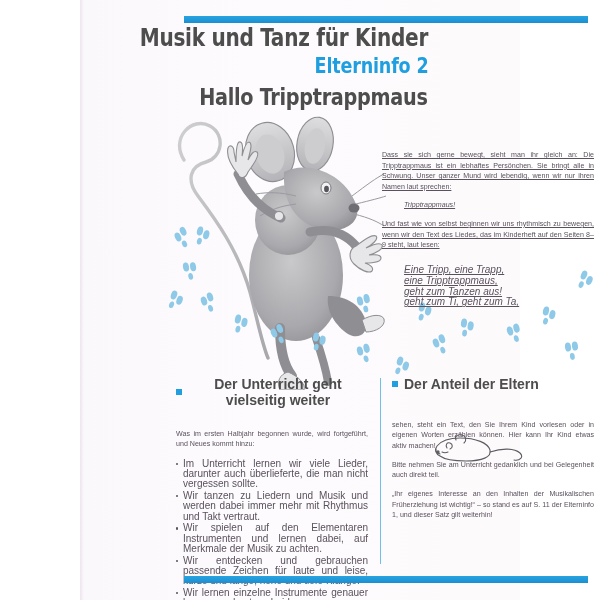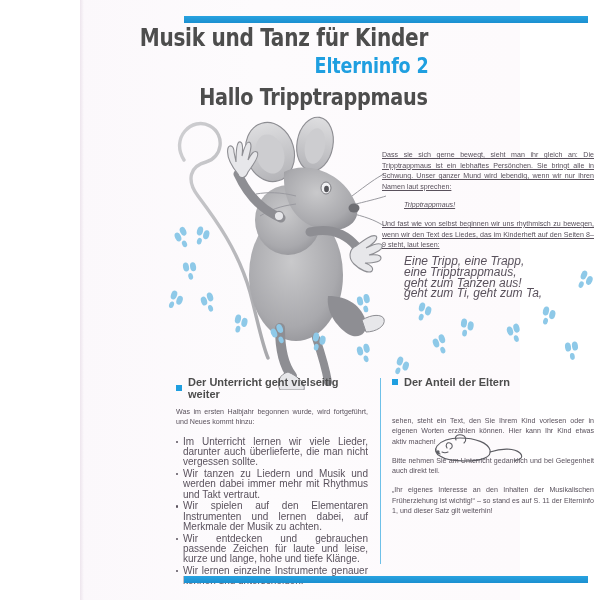--- a/index.html
+++ b/index.html
@@ -42,33 +42,33 @@
     font-weight:bold;font-size:23px;letter-spacing:-.3px;
     color:#4d4d4d;white-space:nowrap;transform:scaleX(.93);transform-origin:right center;
   }
   .intro{
     position:absolute;left:302px;top:150px;width:212px;
     font-size:7.1px;line-height:10.6px;color:#59515c;text-align:justify;text-decoration:underline;
   }
   .intro p{margin:0 0 8px 0;}
   .intro .ital{font-style:italic;margin-left:22px;}
   .verse{
-    position:absolute;left:324px;top:256px;width:190px;
-    font-size:12px;line-height:10.8px;color:#59515c;font-style:italic;
+    position:absolute;left:324px;top:265px;width:190px;
+    font-size:10px;line-height:10.8px;color:#59515c;font-style:italic;text-decoration:underline;
   }
   .verse div{white-space:nowrap;}
   .rule{
     position:absolute;left:300px;top:378px;width:1.3px;height:186px;
     background:#6ec0e8;
   }
   .colL{position:absolute;left:96px;top:376px;width:192px;}
   .colR{position:absolute;left:312px;top:376px;width:202px;}
   .heading{
     display:flex;align-items:center;gap:6px;
-    font-size:11px;font-weight:bold;color:#4d4d4d;margin-bottom:7px;
+    font-size:14px;font-weight:bold;color:#4d4d4d;margin-bottom:21px;text-align:center;
   }
   .sq{width:6px;height:6px;background:#1f9fe0;display:inline-block;flex:none;}
   .body{font-size:7.1px;line-height:10.3px;color:#59515c;text-align:justify;}
   .body p{margin:0 0 9px 0;}
   ul.bl{margin:0;padding:0;list-style:none;}
   ul.bl li{
     position:relative;padding-left:7px;margin-bottom:1.5px;
     font-size:10px;line-height:10.3px;color:#59515c;text-align:justify;
   }
   ul.bl li:before{

